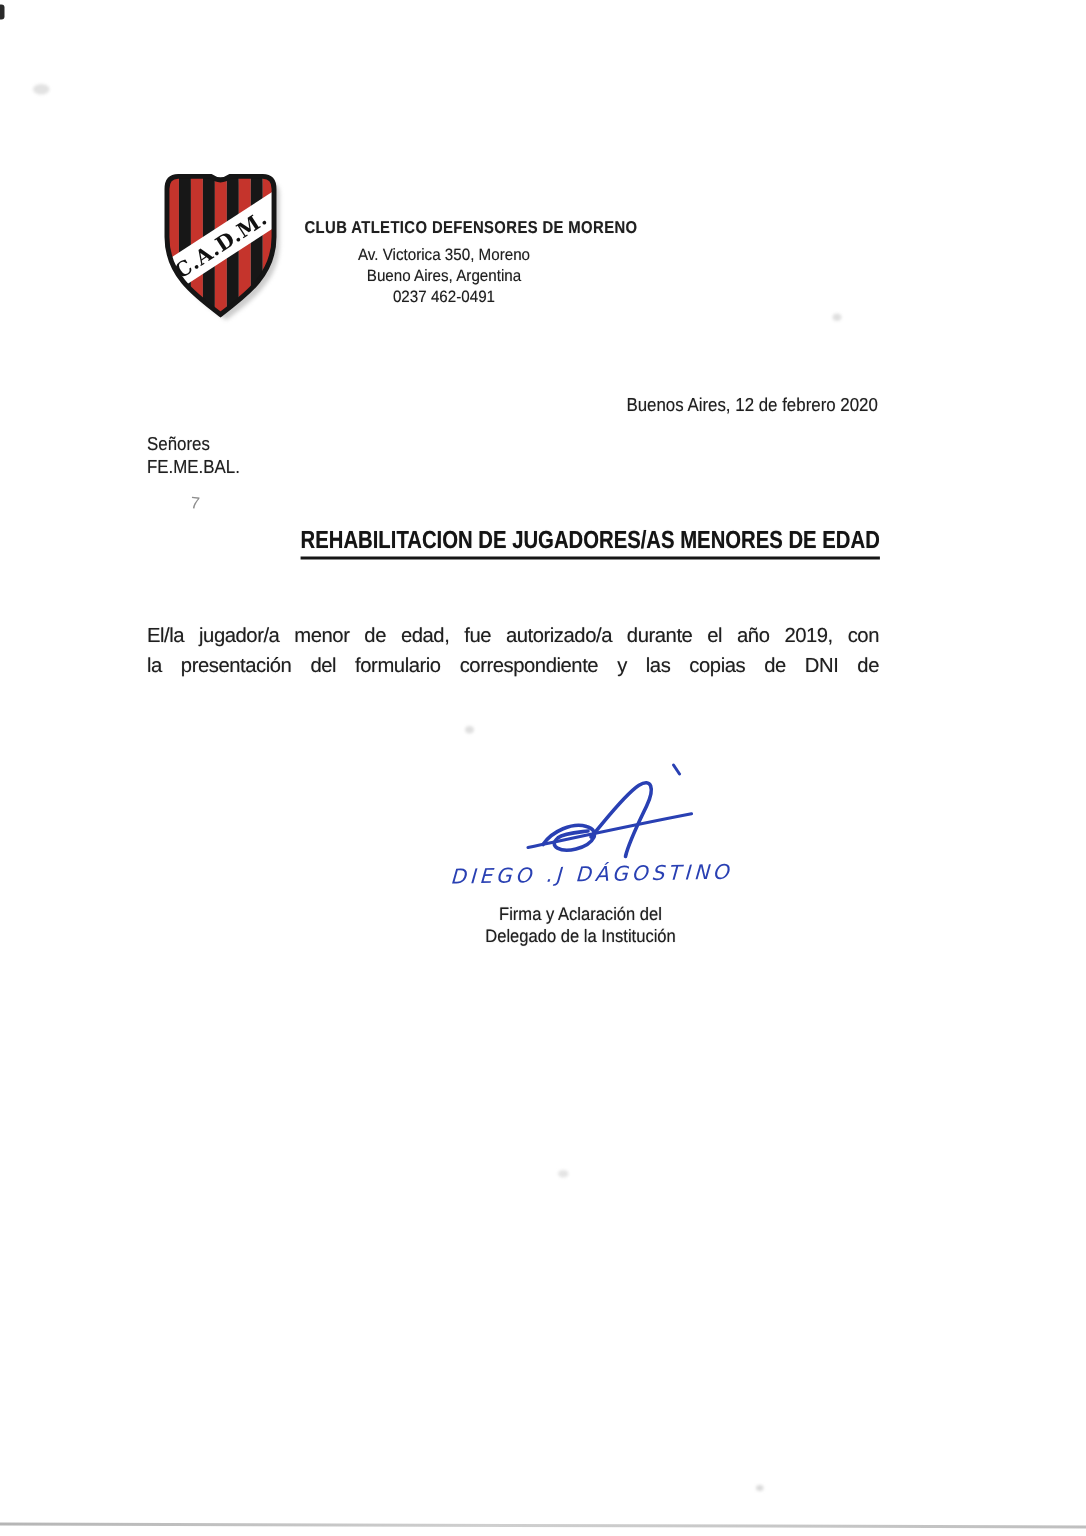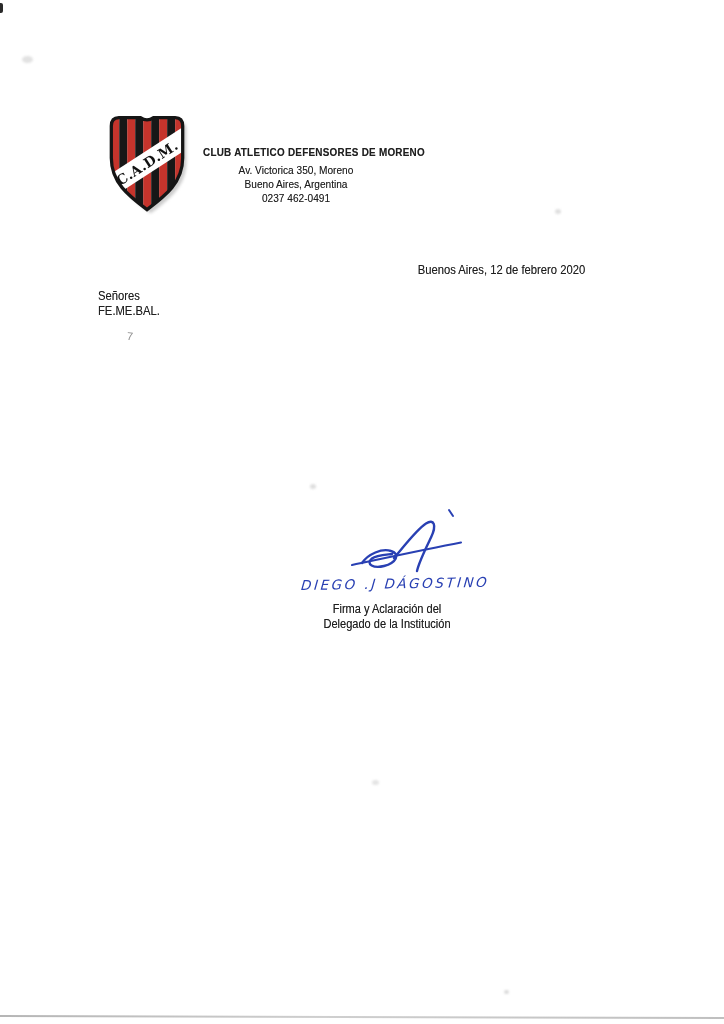--- a/index.html
+++ b/index.html
@@ -126,22 +126,27 @@
 
   <div class="abs doc-text dateline">Buenos Aires, 12 de febrero 2020</div>
 
   <div class="abs recipient">
     <div class="doc-text">Señores</div>
     <div class="doc-text">FE.ME.BAL.</div>
   </div>
 
   <div class="abs stray-seven">7</div>
 
+  <div class="abs title-wrap">
+    <span class="title-inner">REHABILITACION DE JUGADORES/AS MENORES DE EDAD</span>
+  </div>
 
   <div class="abs doc-text body-par">
+    <div class="jline">El/la jugador/a menor de edad, fue autorizado/a durante el año 2019, con</div>
+    <div class="jline">la presentación del formulario correspondiente y las copias de DNI de</div>
   </div>
 
   <svg class="abs sig-svg" width="140" height="75" viewBox="0 0 140 75">
     <g fill="none" stroke="#2940b3" stroke-linecap="round" stroke-linejoin="round">
       <path stroke-width="2.4" d="M30,57 C36,48 50,42 59,45 C69,48 64,57 52,60 C42,62.5 33,58.5 40,52.5 C44,49.5 52,49 60,48"></path>
       <path stroke-width="2.4" d="M62,52 C70,43 84,24 94,17.5 C102,12.5 105,19 99,31.5 C93,44 87,56 85,65"></path>
       <path stroke-width="2.1" d="M20,59 C58,51 95,43 129,36.5"></path>
       <path stroke-width="2" d="M117,4 L121,10"></path>
     </g>
   </svg>

